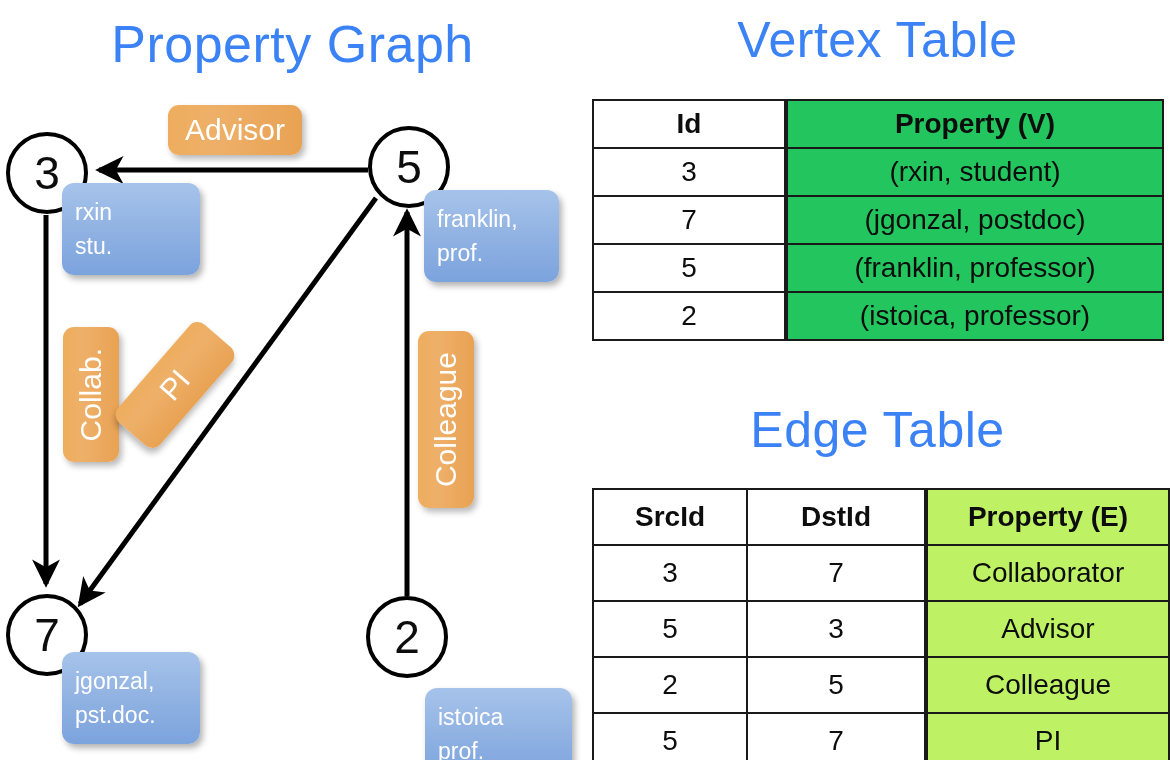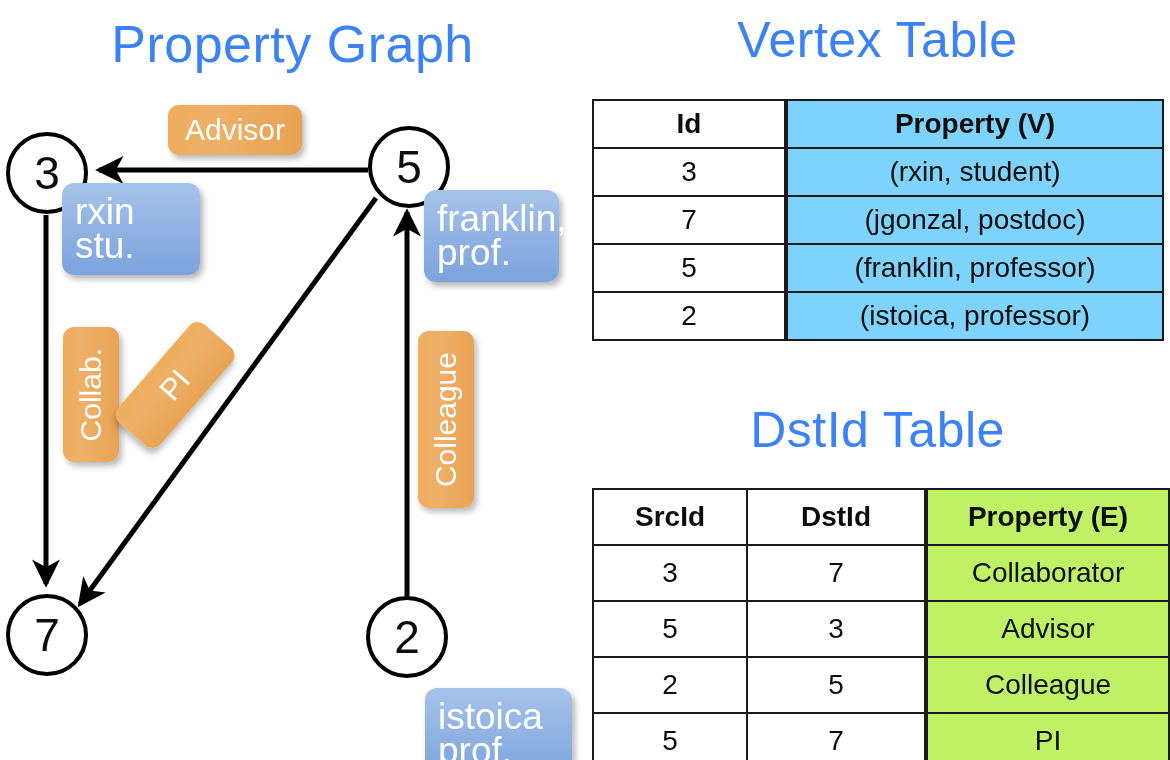--- a/index.html
+++ b/index.html
@@ -75,21 +75,21 @@
   #node-7 { left: 6px;   top: 594px; }
   #node-2 { left: 366px; top: 596px; }
 
   
   .prop-box {
     position: absolute;
     border-radius: 12px;
     background: linear-gradient(to bottom, #a6c3ea 0%, #93b4e3 45%, #7ba3dd 100%);
     box-shadow: 3px 4px 6px rgba(0,0,0,0.30);
     color: #ffffff;
-    font-size: 37px;
+    font-size: 23px;
     line-height: 34px;
     padding: 12px 0 12px 13px;
     box-sizing: border-box;
     white-space: pre-line;
   }
   #prop-rxin     { left: 62px;  top: 183px; width: 138px; height: 92px; }
   #prop-franklin { left: 424px; top: 190px; width: 135px; height: 92px; }
   #prop-jgonzal  { left: 62px;  top: 652px; width: 138px; height: 92px; }
   #prop-istoica  { left: 425px; top: 688px; width: 147px; height: 92px; }
 
@@ -147,36 +147,36 @@
     font-size: 28px;
     line-height: 30px;
     color: #0d0d0d;
     padding: 0;
   }
   .tbl .hdr { font-weight: bold; }
 
   #vertex-table { left: 592px; top: 99px; width: 572px; }
   #vertex-table td { height: 46px; }
   #vertex-table .col-id   { width: 190px; background: #ffffff; }
-  #vertex-table .col-prop { background: #7dd3fc; }
+  #vertex-table .col-prop { background: #22c55e; }
   #vertex-table td.col-prop { border-left-width: 4px; }
 
   #edge-table { left: 592px; top: 488px; width: 578px; }
   #edge-table td { height: 54px; }
   #edge-table .col-src { width: 152px; background: #ffffff; }
   #edge-table .col-dst { width: 176px; background: #ffffff; }
   #edge-table .col-prop { background: #bef264; }
   #edge-table td.col-prop { border-left-width: 4px; }
 </style>
 </head>
 <body>
 
 <div class="title" id="title-property-graph">Property Graph</div>
 <div class="title" id="title-vertex-table">Vertex Table</div>
-<div class="title" id="title-edge-table">DstId Table</div>
+<div class="title" id="title-edge-table">Edge Table</div>
 
 <div id="graph-panel">
 
   <svg id="graph-edges" viewBox="0 0 585 760">
     <defs>
       <marker id="arrowhead" viewBox="0 0 12 12" refX="9.5" refY="6" markerWidth="6.2" markerHeight="6.2" orient="auto-start-reverse">
         <path d="M 0 0.6 L 11 6 L 0 11.4 L 3 6 Z" fill="#000"></path>
       </marker>
     </defs>
 
@@ -199,20 +199,22 @@
 
   <div class="node" id="node-3">3</div>
   <div class="node" id="node-5">5</div>
   <div class="node" id="node-7">7</div>
   <div class="node" id="node-2">2</div>
 
   <div class="prop-box" id="prop-rxin">rxin
 stu.</div>
   <div class="prop-box" id="prop-franklin">franklin,
 prof.</div>
+  <div class="prop-box" id="prop-jgonzal">jgonzal,
+pst.doc.</div>
   <div class="prop-box" id="prop-istoica">istoica
 prof.</div>
 
   <div class="edge-label" id="edge-label-advisor">
     <span>Advisor</span>
   </div>
   <div class="edge-label" id="edge-label-collab">
     <span class="vtext">Collab.</span>
   </div>
   <div class="edge-label" id="edge-label-pi">

